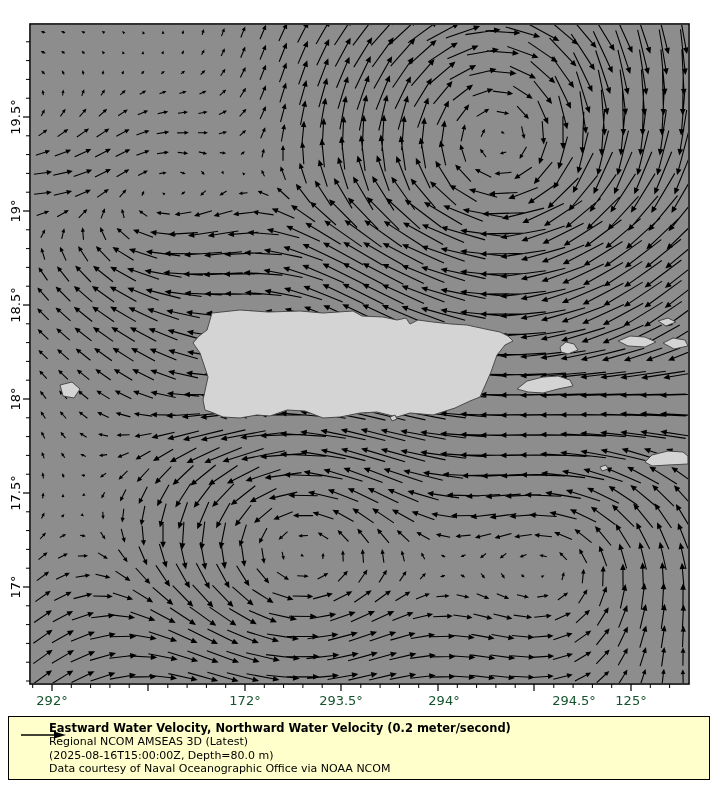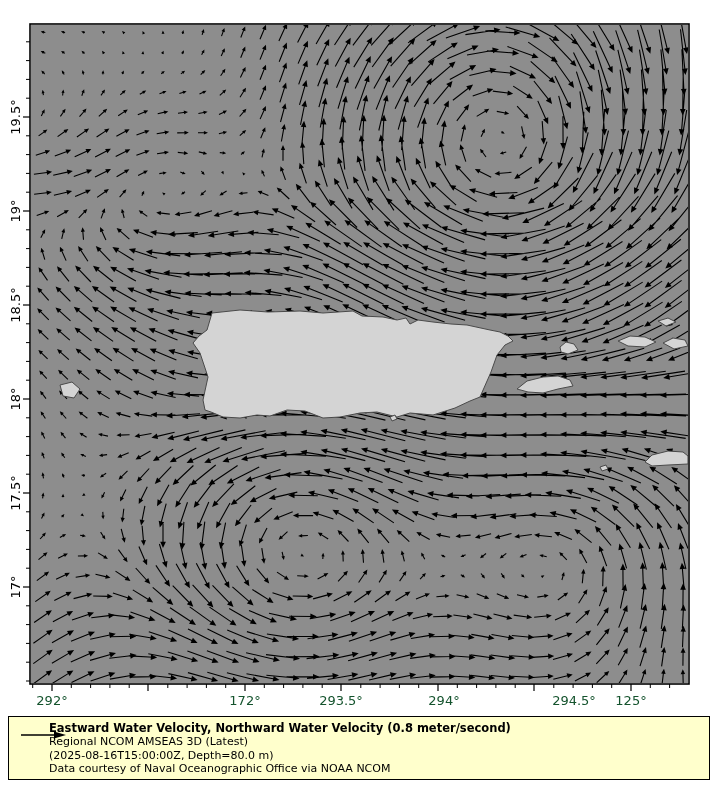--- a/index.html
+++ b/index.html
@@ -127,19 +127,19 @@
         <div class="ylab" style="left: 15px; top: 587px;">17°</div>
       </div>
   </div>
 
   <div id="legend">
     <svg id="legend-arrow" width="46" height="10">
       <line x1="1" y1="5" x2="36" y2="5" stroke="#000" stroke-width="1.4"></line>
       <polygon points="46,5 34,1.5 34,8.5" fill="#000"></polygon>
     </svg>
     <div id="legend-text">
-      <div class="bold">Eastward Water Velocity, Northward Water Velocity (0.8 meter/second)</div>
+      <div class="bold">Eastward Water Velocity, Northward Water Velocity (0.2 meter/second)</div>
       <div>Regional NCOM AMSEAS 3D (Latest)</div>
       <div>(2025-08-16T15:00:00Z, Depth=80.0 m)</div>
       <div>Data courtesy of Naval Oceanographic Office via NOAA NCOM</div>
     </div>
   </div>
 </div>
 
 </body></html>

